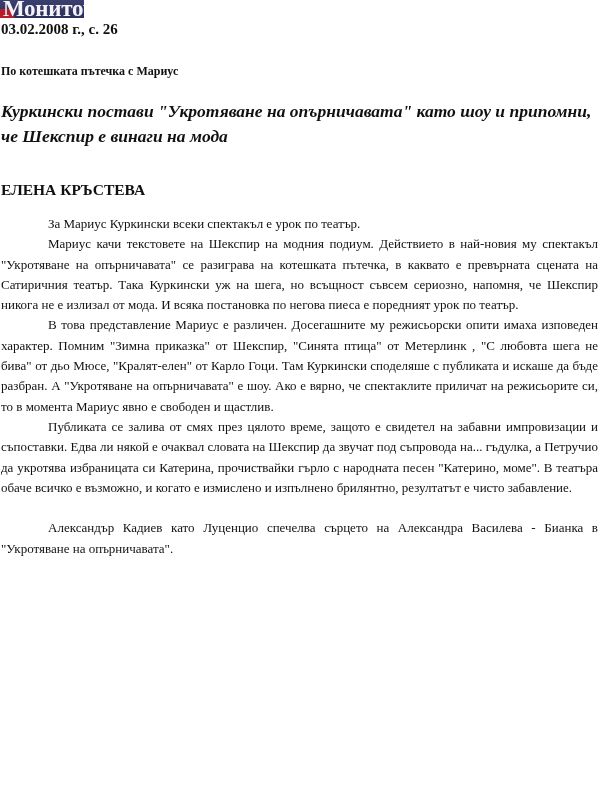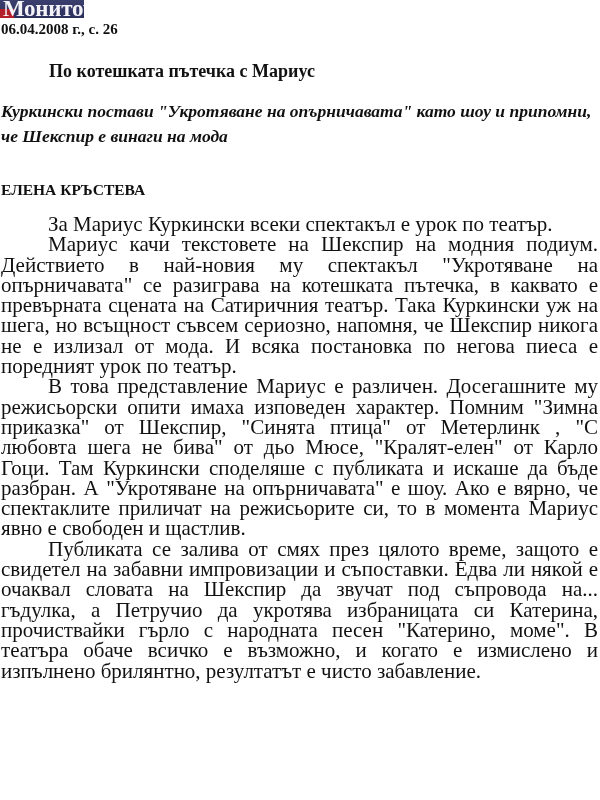--- a/index.html
+++ b/index.html
@@ -58,23 +58,22 @@
       font-weight: bold;
       font-size: 15px;
       line-height: 18px;
     }
     .headline {
       position: absolute;
       left: 1px;
       top: 60px;
       font-family: "Liberation Serif", serif;
       font-weight: bold;
-      font-size: 18px;
+      font-size: 12px;
       line-height: 22px;
-      margin-left: 48px;
     }
     .subheadline {
       position: absolute;
       left: 1px;
       top: 99px;
       width: 600px;
       font-family: "Liberation Serif", serif;
       font-weight: bold;
       font-style: italic;
       font-size: 17.5px;
@@ -88,21 +87,21 @@
       font-weight: bold;
       font-size: 15.5px;
       line-height: 20px;
     }
     .body {
       position: absolute;
       left: 1px;
       top: 214px;
       width: 597px;
       font-family: "Liberation Serif", serif;
-      font-size: 21px;
+      font-size: 13px;
       line-height: 20.3px;
       text-align: justify;
     }
     .body p {
       margin: 0;
       text-indent: 47px;
     }
     .body p.gap {
       margin-top: 20.3px;
     }
@@ -110,28 +109,29 @@
 </head>
 <body>
 
 <div class="page">
 
   <div class="logo">
     <div class="accent"></div>
     <span class="logo-text">Монитор</span>
   </div>
 
-  <div class="date">06.04.2008 г., с. 26</div>
+  <div class="date">03.02.2008 г., с. 26</div>
 
   <div class="headline">По котешката пътечка с Мариус</div>
 
   <div class="subheadline">Куркински постави "Укротяване на опърничавата" като шоу и припомни, че Шекспир е винаги на мода</div>
 
   <div class="author">ЕЛЕНА КРЪСТЕВА</div>
 
   <div class="body">
     <p>За Мариус Куркински всеки спектакъл е урок по театър.</p>
     <p>Мариус качи текстовете на Шекспир на модния подиум. Действието в най-новия му спектакъл "Укротяване на опърничавата" се разиграва на котешката пътечка, в каквато е превърната сцената на Сатиричния театър. Така Куркински уж на шега, но всъщност съвсем сериозно, напомня, че Шекспир никога не е излизал от мода. И всяка постановка по негова пиеса е поредният урок по театър.</p>
     <p>В това представление Мариус е различен. Досегашните му режисьорски опити имаха изповеден характер. Помним "Зимна приказка" от Шекспир, "Синята птица" от Метерлинк , "С любовта шега не бива" от дьо Мюсе, "Кралят-елен" от Карло Гоци. Там Куркински споделяше с публиката и искаше да бъде разбран. А "Укротяване на опърничавата" е шоу. Ако е вярно, че спектаклите приличат на режисьорите си, то в момента Мариус явно е свободен и щастлив.</p>
     <p>Публиката се залива от смях през цялото време, защото е свидетел на забавни импровизации и съпоставки. Едва ли някой е очаквал словата на Шекспир да звучат под съпровода на... гъдулка, а Петручио да укротява избраницата си Катерина, прочиствайки гърло с народната песен "Катерино, моме". В театъра обаче всичко е възможно, и когато е измислено и изпълнено брилянтно, резултатът е чисто забавление.</p>
+    <p class="gap">Александър Кадиев като Луценцио спечелва сърцето на Александра Василева - Бианка в "Укротяване на опърничавата".</p>
   </div>
 
 </div>
 
 </body></html>

